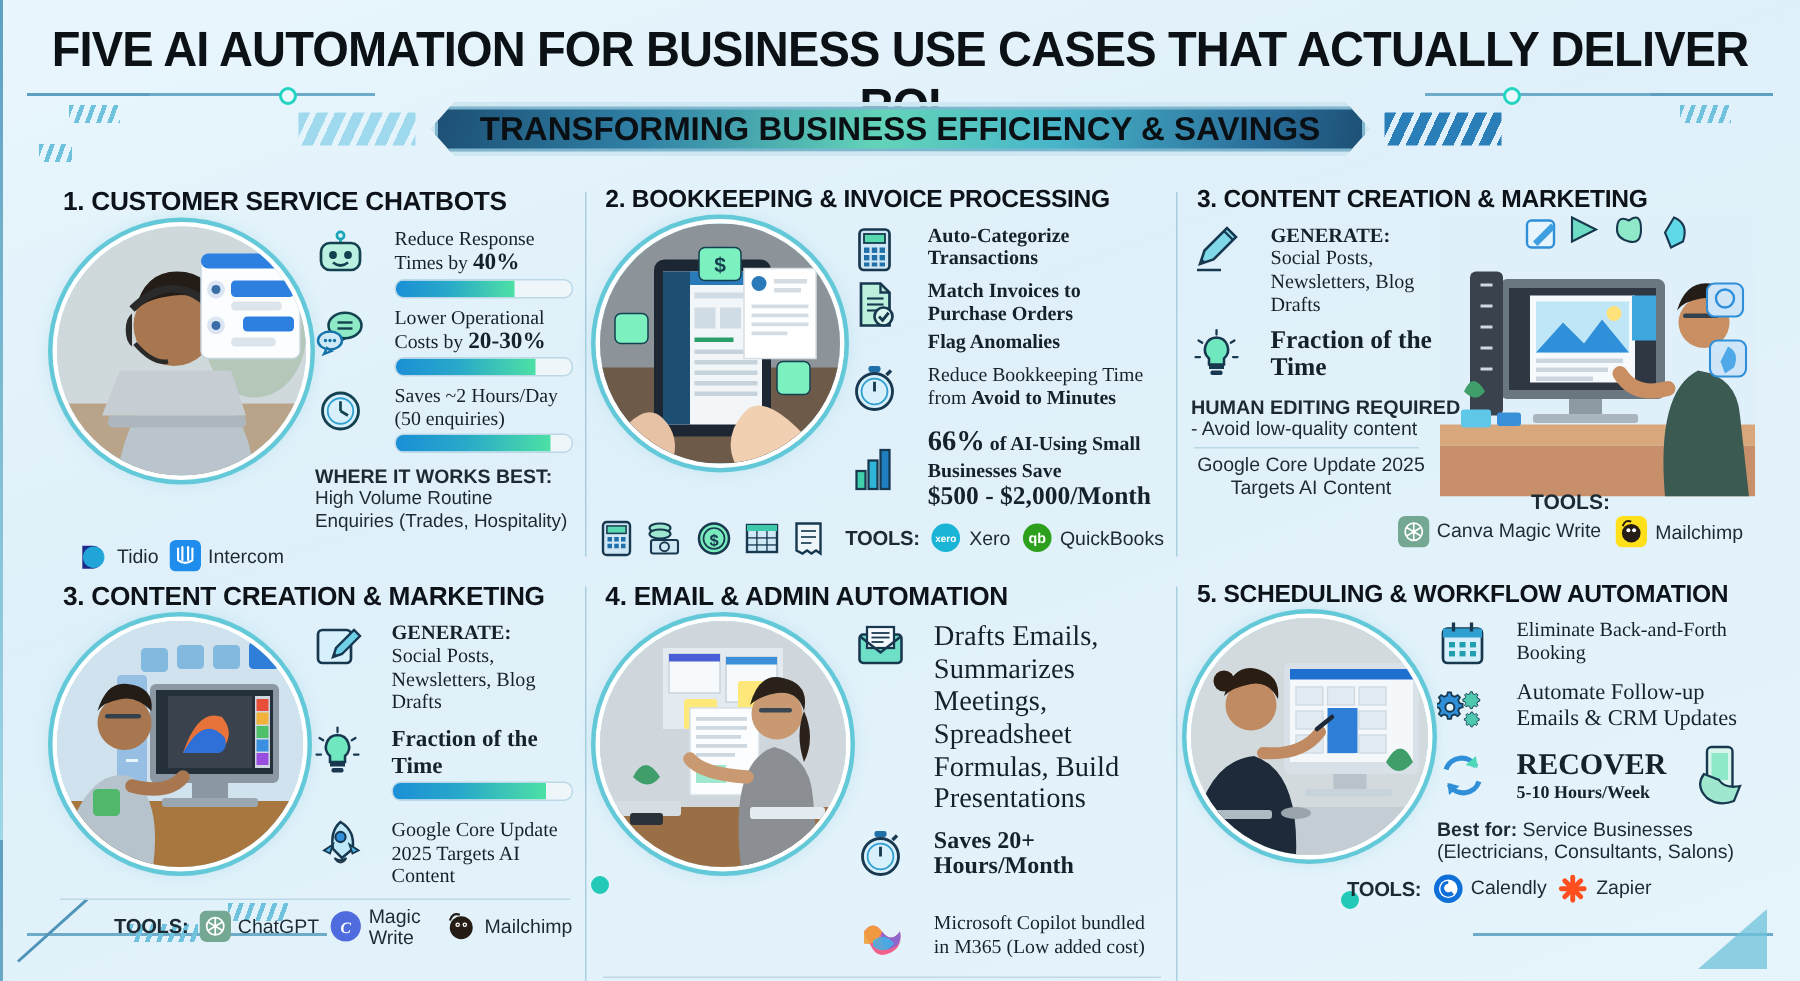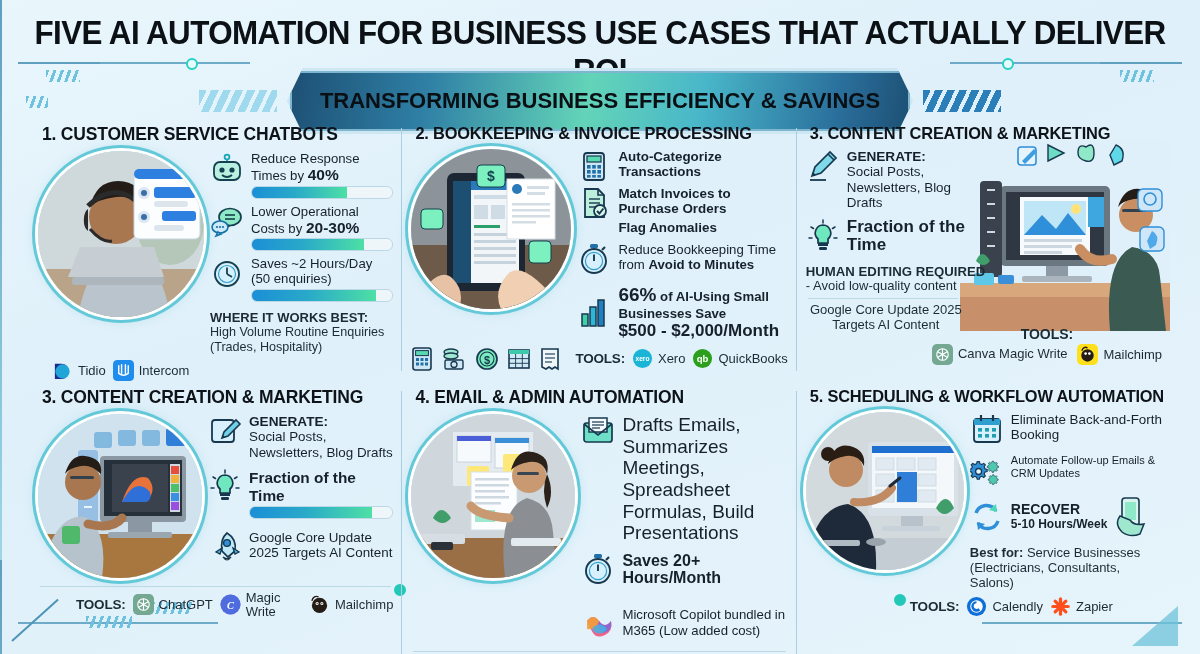--- a/index.html
+++ b/index.html
@@ -38,21 +38,21 @@
     font-family:"Liberation Sans Narrow","Liberation Sans",sans-serif;
     transform:scaleX(.95);
   }
   .banner-wrap{position:absolute;left:0;right:0;top:68px;display:flex;
     align-items:center;justify-content:center;gap:10px;}
   .chev{width:78px;height:22px;
     background:repeating-linear-gradient(110deg,
       #0d3f6d 0 7px,transparent 7px 11px);}
   .banner{
     position:relative;
-    padding:17px 30px;
+    padding:2px 30px;
     border:3px solid #cfe7f2;
     border-radius:6px;
     background:linear-gradient(100deg,#1d4f73 0%,#2f7fa5 22%,#63d4b8 48%,#49b7c9 66%,#2a6f9c 88%,#1d4f73 100%);
     box-shadow:0 0 0 2px #7fb6cf inset, 0 2px 6px rgba(20,60,90,.25);
     clip-path:polygon(16px 0,calc(100% - 16px) 0,100% 50%,calc(100% - 16px) 100%,16px 100%,0 50%);
   }
   .banner .btxt{
     font-size:22px;font-weight:bold;color:#0a0f13;letter-spacing:0px;
     font-family:"Liberation Sans Narrow","Liberation Sans",sans-serif;
     white-space:nowrap;
@@ -70,21 +70,21 @@
   }
   .hdr.small{font-size:16.4px;}
   .body{display:flex;gap:6px;}
   .photo{
     flex:0 0 auto;border-radius:50%;
     box-shadow:0 0 0 3px #ffffff,0 0 0 6px #63c9d8,0 0 14px rgba(70,180,200,.45);
     overflow:hidden;position:relative;
   }
   .photo .ph-img{position:absolute;inset:0;}
   .facts{flex:1 1 auto;display:flex;flex-direction:column;gap:3px;}
-  .fact{display:flex;gap:7px;align-items:flex-start;}
+  .fact{display:flex;gap:19px;align-items:flex-start;font-family:Liberation Serif, serif;}
   .fic{flex:0 0 auto;width:34px;height:34px;}
   .ftxt{font-size:13.2px;line-height:1.14;color:#16222b;}
   .ftxt b{font-weight:bold;}
   .big{font-size:15.5px;font-weight:bold;}
   .bar{height:11px;border-radius:6px;background:#eef6fa;border:1px solid #bcd8e6;
      margin:2px 0 2px 0;overflow:hidden;}
   .bar i{display:block;height:100%;
      background:linear-gradient(90deg,#1b8fd6 0%,#29a9c9 45%,#4de0a5 100%);}
   .note{font-size:12.6px;line-height:1.14;}
   .note .cap{font-weight:bold;font-size:13px;
@@ -811,31 +811,31 @@
                 <path d="M10 8 l2.6 0 l.7 2.6 l2.4 1 l2.3-1.4 l1.9 1.9 l-1.4 2.3 l1 2.4 l2.6 .7 l0 2.6 l-2.6 .7 l-1 2.4 l1.4 2.3 l-1.9 1.9 l-2.3-1.4 l-2.4 1 l-.7 2.6 l-2.6 0 l-.7-2.6 l-2.4-1 l-2.3 1.4 l-1.9-1.9 l1.4-2.3 l-1-2.4 l-2.6-.7 l0-2.6 l2.6-.7 l1-2.4 l-1.4-2.3 l1.9-1.9 l2.3 1.4 l2.4-1z" transform="translate(-1,1) scale(.82)"></path>
               </g>
               <circle cx="8.6" cy="17.5" r="3" fill="#e6f6fd" stroke="#17384f" stroke-width="1.3"></circle>
               <g fill="#4fc8b0" stroke="#17384f" stroke-width="1.2" transform="translate(17,3) scale(.52)">
                 <path d="M10 8 l2.6 0 l.7 2.6 l2.4 1 l2.3-1.4 l1.9 1.9 l-1.4 2.3 l1 2.4 l2.6 .7 l0 2.6 l-2.6 .7 l-1 2.4 l1.4 2.3 l-1.9 1.9 l-2.3-1.4 l-2.4 1 l-.7 2.6 l-2.6 0 l-.7-2.6 l-2.4-1 l-2.3 1.4 l-1.9-1.9 l1.4-2.3 l-1-2.4 l-2.6-.7 l0-2.6 l2.6-.7 l1-2.4 l-1.4-2.3 l1.9-1.9 l2.3 1.4 l2.4-1z"></path>
               </g>
               <g fill="#4fc8b0" stroke="#17384f" stroke-width="1.2" transform="translate(18,17) scale(.46)">
                 <path d="M10 8 l2.6 0 l.7 2.6 l2.4 1 l2.3-1.4 l1.9 1.9 l-1.4 2.3 l1 2.4 l2.6 .7 l0 2.6 l-2.6 .7 l-1 2.4 l1.4 2.3 l-1.9 1.9 l-2.3-1.4 l-2.4 1 l-.7 2.6 l-2.6 0 l-.7-2.6 l-2.4-1 l-2.3 1.4 l-1.9-1.9 l1.4-2.3 l-1-2.4 l-2.6-.7 l0-2.6 l2.6-.7 l1-2.4 l-1.4-2.3 l1.9-1.9 l2.3 1.4 l2.4-1z"></path>
               </g>
             </svg>
-            <div class="ftxt" style="font-size:11px">Automate Follow-up Emails &amp; CRM Updates</div>
+            <div class="ftxt" style="font-size:15px">Automate Follow-up Emails &amp; CRM Updates</div>
           </div>
           <div class="fact" style="margin-top:5px;align-items:center">
             <svg class="fic" viewBox="0 0 34 34">
               <path d="M6 13 a11 11 0 0 1 20-2" fill="none" stroke="#2f8fd8" stroke-width="3.4"></path>
               <path d="M26 4 l1 8 l-8-2z" fill="#4fd8b8"></path>
               <path d="M28 21 a11 11 0 0 1-20 2" fill="none" stroke="#2f8fd8" stroke-width="3.4"></path>
               <path d="M8 30 l-1-8 l8 2z" fill="#2f8fd8"></path>
             </svg>
             <div class="ftxt">
-              <div style="font-size:14px;font-weight:bold">RECOVER</div>
+              <div style="font-size:20px;font-weight:bold">RECOVER</div>
               <div style="font-size:12px;font-weight:bold">5-10 Hours/Week</div>
             </div>
             <svg style="width:36px;height:42px;margin-left:-2px" viewBox="0 0 36 42">
               <rect x="10" y="2" width="17" height="28" rx="3" fill="#d8f4ec" stroke="#17384f" stroke-width="1.6"></rect>
               <rect x="13" y="6" width="11" height="18" fill="#8fe8c8"></rect>
               <path d="M8 20 q-6 8 2 16 q8 6 18 2 l4-10 q-10 2-14-4z" fill="#9fe8cf" stroke="#17384f" stroke-width="1.5"></path>
             </svg>
           </div>
           <div class="note" style="margin-top:5px;font-size:13px">
             <b>Best for:</b>

